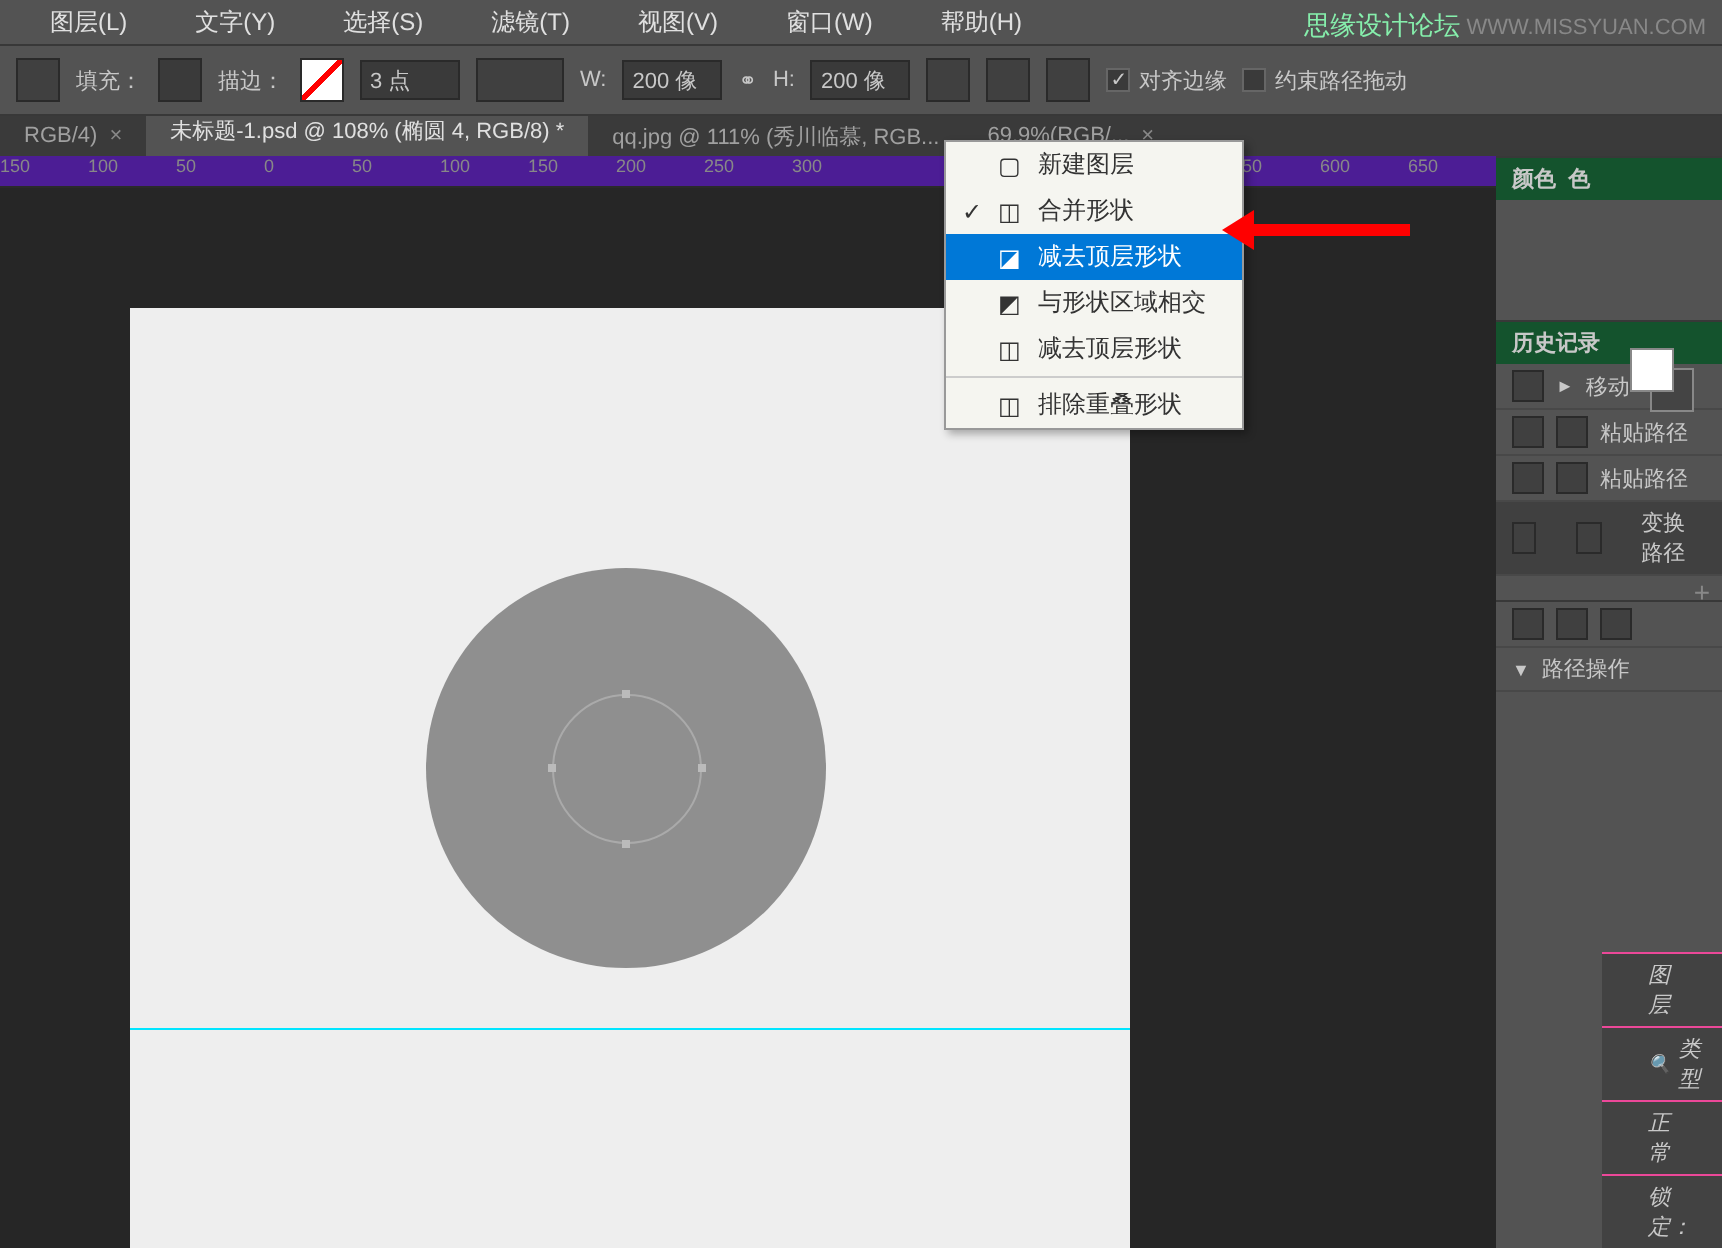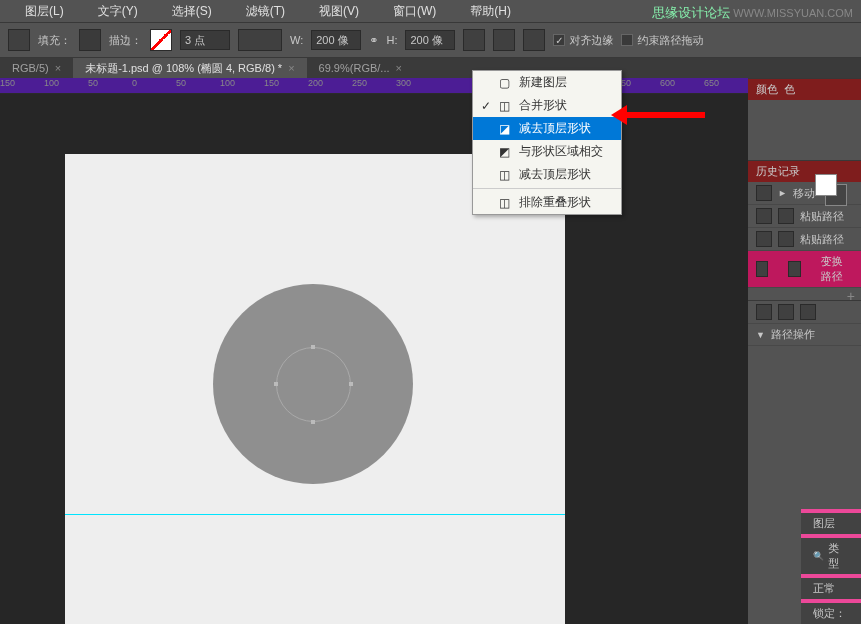--- a/index.html
+++ b/index.html
@@ -10,21 +10,21 @@
     
     .toolbar { background: #535353; height: 36px; border-top: 1px solid #383838; border-bottom: 1px solid #383838; display: flex; align-items: center; padding: 0 8px; gap: 8px; }
     .tool-icon { width: 22px; height: 22px; background: #404040; border: 1px solid #2a2a2a; }
     .tool-label { color: #c8c8c8; font-size: 11px; }
     .tool-input { width: 50px; height: 20px; background: #3a3a3a; border: 1px solid #2a2a2a; color: #c8c8c8; font-size: 11px; padding: 0 4px; }
     .checkbox { display: flex; align-items: center; gap: 4px; }
     .checkbox-box { width: 12px; height: 12px; background: #3a3a3a; border: 1px solid #666; display: flex; align-items: center; justify-content: center; color: #c8c8c8; font-size: 10px; }
     
     .tabs { background: #3a3a3a; height: 20px; display: flex; align-items: center; }
     .tab { color: #a0a0a0; font-size: 11px; padding: 0 12px; height: 100%; display: flex; align-items: center; gap: 6px; }
-    .tab.active { background: #535353; color: #e0e0e0; }
+    .tab.active { background: #535353; color: #e0e0e0; flex-direction: column; }
     .tab-close { color: #888; font-size: 11px; }
     
     .ruler-h { background: #4c1d95; height: 16px; position: relative; border-bottom: 1px solid #2a2a2a; display: flex; overflow: hidden; }
     .ruler-mark { color: #888; font-size: 9px; position: absolute; }
     
     .workspace { position: absolute; top: 94px; left: 0; right: 113px; bottom: 0; background: #262626; }
     .canvas { position: absolute; top: 60px; left: 65px; width: 500px; height: 500px; background: #eeeeee; }
     .circle-outer { position: absolute; top: 130px; left: 148px; width: 200px; height: 200px; background: #8f8f8f; border-radius: 50%; }
     .circle-inner { position: absolute; top: 193px; left: 211px; width: 75px; height: 75px; border: 1px solid #aaa; border-radius: 50%; }
     .handle { position: absolute; width: 4px; height: 4px; background: #bbb; }
@@ -36,35 +36,35 @@
     .popup-sep { height: 1px; background: #ccc; margin: 2px 0; }
     .popup-check { width: 12px; display: inline-block; }
     .popup-icon { width: 14px; height: 14px; display: inline-block; }
     
     .arrow { position: absolute; top: 112px; left: 625px; z-index: 101; }
     .arrow-line { width: 80px; height: 6px; background: #ff0000; }
     .arrow-head { position: absolute; left: -14px; top: -7px; border-right: 16px solid #ff0000; border-top: 10px solid transparent; border-bottom: 10px solid transparent; }
     
     .right-panel { position: absolute; top: 78px; right: 0; width: 113px; background: #535353; }
     .panel-section { border-top: 1px solid #383838; }
-    .panel-header { background: #7f1d1d; padding: 3px 8px; font-size: 11px; color: #c8c8c8; }
+    .panel-header { background: #14532d; padding: 3px 8px; font-size: 11px; color: #c8c8c8; font-weight: bold; }
     .panel-item { background: #535353; padding: 3px 8px; font-size: 11px; color: #c8c8c8; display: flex; align-items: center; gap: 6px; border-bottom: 1px solid #484848; }
-    .panel-item.active { background: #be185d; gap: 20px; }
+    .panel-item.active { background: #404040; gap: 20px; }
     .small-icon { width: 16px; height: 16px; background: #404040; border: 1px solid #2a2a2a; }
     
     .watermark { position: absolute; top: 4px; right: 8px; color: #888; font-size: 11px; }
     .watermark .main { color: #86efac; font-size: 13px; }
     
     .color-swatches { position: absolute; top: 96px; right: 14px; }
     .swatch { width: 22px; height: 22px; border: 1px solid #888; }
     .swatch-fg { background: #fff; position: relative; z-index: 2; }
     .swatch-bg { background: #444; margin-top: -12px; margin-left: 10px; }
     
     .bottom-panels { position: absolute; bottom: 0; right: 0; width: 60px; background: #424242; }
-    .bottom-row { padding: 3px 12px; color: #c8c8c8; font-size: 11px; border-top: 4px solid #ec4899; display: flex; align-items: center; gap: 4px; }
+    .bottom-row { padding: 3px 23px; color: #c8c8c8; font-size: 11px; border-top: 1px solid #ec4899; display: flex; align-items: center; gap: 4px; font-style: italic; }
   </style>
 </head>
 <body>
 
 <div class="watermark">
   <span class="main">思缘设计论坛</span>
   <span>WWW.MISSYUAN.COM</span>
 </div>
 
 <div class="menubar">
@@ -98,26 +98,29 @@
     <span class="tool-label">对齐边缘</span>
   </div>
   <div class="checkbox">
     <div class="checkbox-box"></div>
     <span class="tool-label">约束路径拖动</span>
   </div>
 </div>
 
 <div class="tabs">
   <div class="tab">
-      <span>RGB/5)</span>
+      <span>RGB/4)</span>
       <span class="tab-close">×</span>
     </div>
   <div class="tab active">
       <span>未标题-1.psd @ 108% (椭圆 4, RGB/8) *</span>
       <span class="tab-close">×</span>
+    </div>
+  <div class="tab">
+      <span>qq.jpg @ 111% (秀川临慕, RGB...</span>
     </div>
   <div class="tab">
       <span>69.9%(RGB/...</span>
       <span class="tab-close">×</span>
     </div>
 </div>
 
 <div class="ruler-h">
     <span class="ruler-mark" style="left: 0px;">150</span>
     <span class="ruler-mark" style="left: 44px;">100</span>

